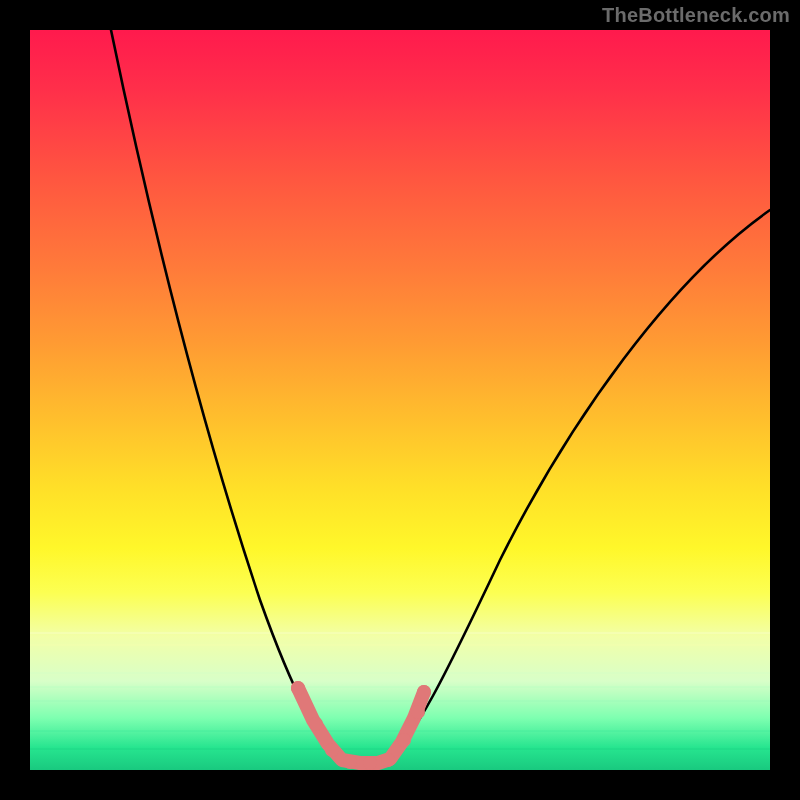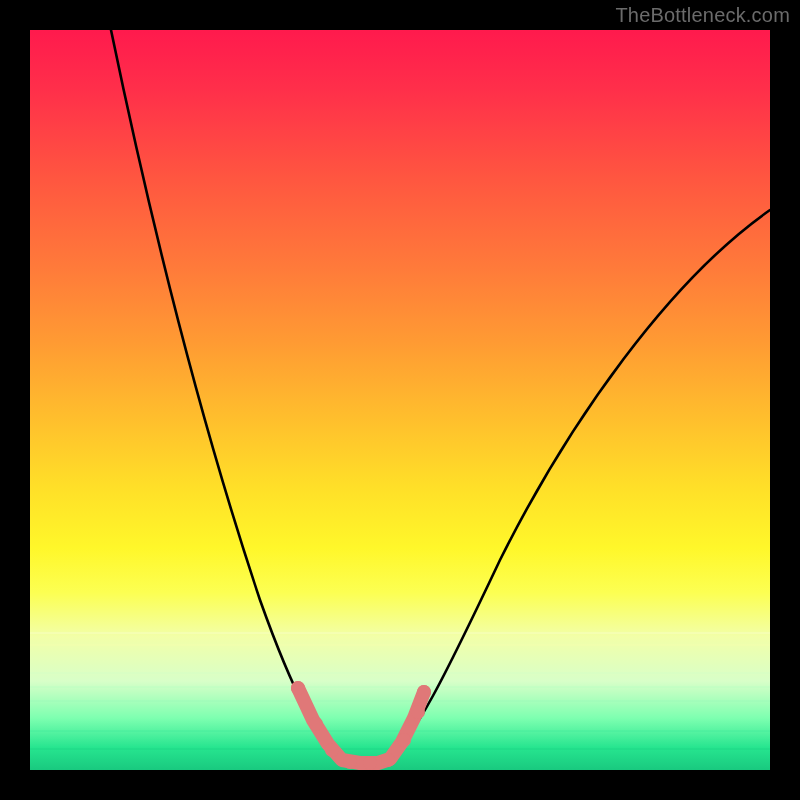--- a/index.html
+++ b/index.html
@@ -49,21 +49,21 @@
     width: 100%;
     height: 2px;
     opacity: 0.18;
   }
   .watermark {
     position: absolute;
     top: 4px;
     right: 10px;
     color: #6b6b6b;
     font-size: 20px;
-    font-weight: 400;
+    font-weight: 700;
     letter-spacing: 0.2px;
     user-select: none;
   }
   svg.curve {
     position: absolute;
     top: 0;
     left: 0;
     width: 740px;
     height: 740px;
     pointer-events: none;

